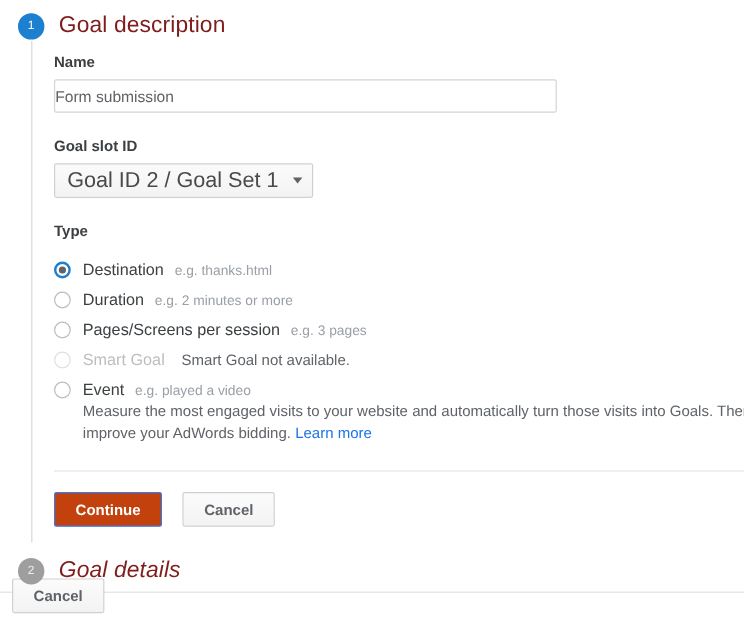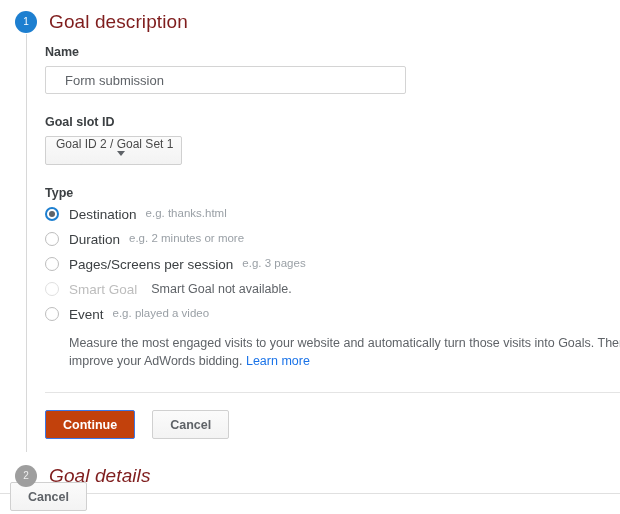--- a/index.html
+++ b/index.html
@@ -73,61 +73,60 @@
   .field-label {
     font-size: 12.5px;
     font-weight: bold;
     color: #3c4043;
     margin-bottom: 7px;
   }
 
   .text-input {
     box-sizing: border-box;
     display: block;
-    width: 361px;
+    width: 419px;
     height: 28px;
-    padding: 0 19px;
+    padding: 0 0;
     border: 1px solid #d4d4d4;
     border-radius: 2px;
     background: #ffffff;
     font-family: "Liberation Sans", sans-serif;
     font-size: 13px;
     color: #5f6368;
     outline: none;
   }
 
   .group { margin-top: 21px; }
 
   
   .select-btn {
     display: inline-flex;
     align-items: center;
     height: 27px;
     padding: 0 8px 0 10px;
     border: 1px solid #d0d0d0;
     border-radius: 2px;
     background: linear-gradient(#fbfbfb, #f3f3f3);
-    font-size: 12px;
+    font-size: 18px;
     color: #4a4a4a;
     cursor: pointer;
     white-space: nowrap;
-    flex-direction: column;
   }
   .select-btn .caret {
     margin-left: 12px;
     width: 0; height: 0;
     border-left: 4px solid transparent;
     border-right: 4px solid transparent;
     border-top: 5px solid #5f6368;
   }
 
   
   .radio-row {
     display: flex;
-    align-items: flex-start;
+    align-items: flex-end;
     height: 25px;
   }
   .radio {
     position: relative;
     width: 14px;
     height: 14px;
     border-radius: 50%;
     border: 1px solid #bdbdbd;
     background: #fff;
     box-sizing: border-box;

